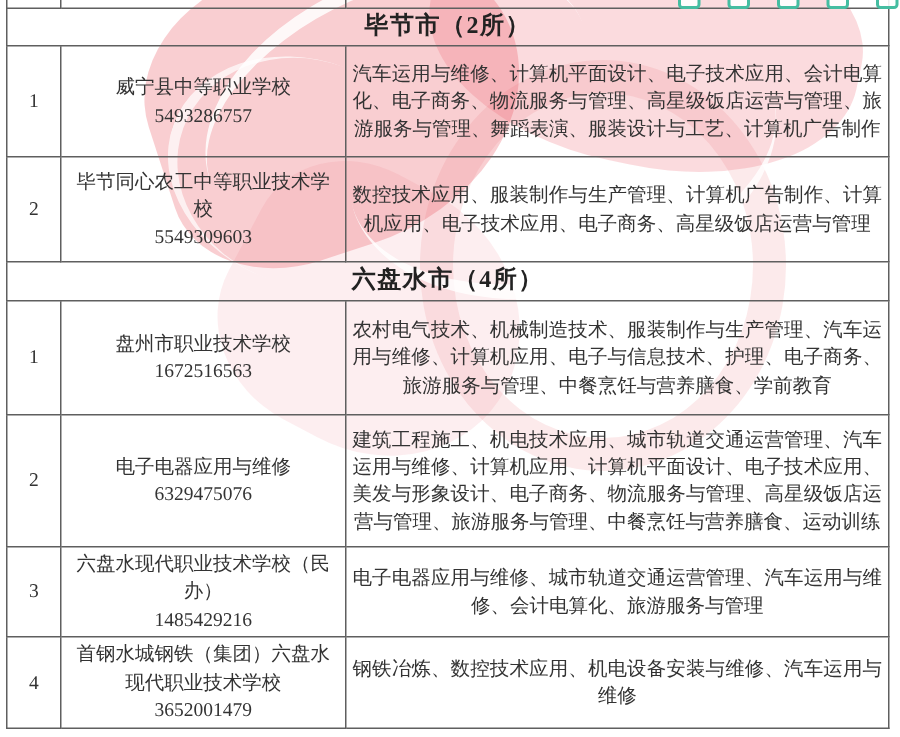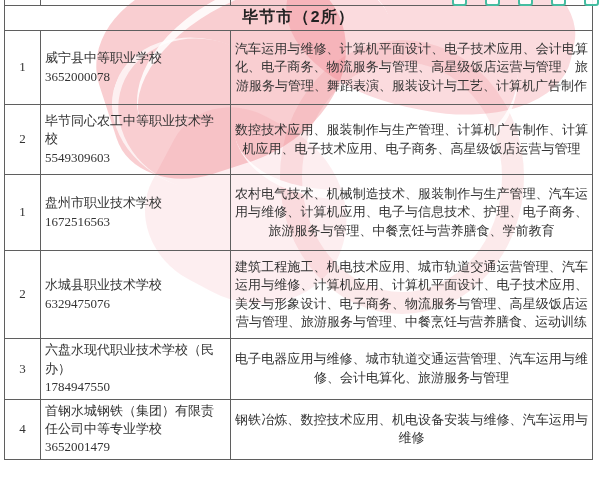--- a/index.html
+++ b/index.html
@@ -49,24 +49,24 @@
     color:#333333;
     background:transparent;
   }
   col.c-idx{width:36px;}
   col.c-name{width:190px;}
   col.c-prog{width:362px;}
 
   tr.sliver td{height:6px;padding:0;border-top:none;}
   td.section-hdr{
     text-align:center;font-weight:bold;font-size:16px;color:#222222;
-    height:20px;padding:1px 4px;letter-spacing:1px;font-family:Liberation Mono, monospace;
+    height:20px;padding:1px 4px;letter-spacing:1px;
   }
   td.idx{text-align:center;}
-  td.school{}
+  td.school{text-align:center;}
   td.programs{text-align:justify;text-align-last:center;text-justify:inter-ideograph;margin-left:48px;}
   .h75{height:74px;} .h71{height:70px;} .h77{height:76px;}
   .h89{height:88px;} .h61{height:60px;} .h56{height:55px;}
 </style>
 </head>
 <body>
 
 <div class="page">
 
   <div class="watermark">
@@ -102,65 +102,68 @@
     </tr>
 
     <tr>
       <td colspan="3" class="section-hdr">毕节市（2所）</td>
     </tr>
 
     <tr>
       <td class="idx h75">1</td>
       <td class="school">
         <div>威宁县中等职业学校</div>
-        <div>3652000078</div>
+        <div>5493286757</div>
       </td>
       <td class="programs">汽车运用与维修、计算机平面设计、电子技术应用、会计电算化、电子商务、物流服务与管理、高星级饭店运营与管理、旅游服务与管理、舞蹈表演、服装设计与工艺、计算机广告制作</td>
     </tr>
 
     <tr>
       <td class="idx h71">2</td>
       <td class="school">
         <div>毕节同心农工中等职业技术学校</div>
         <div>5549309603</div>
       </td>
       <td class="programs">数控技术应用、服装制作与生产管理、计算机广告制作、计算机应用、电子技术应用、电子商务、高星级饭店运营与管理</td>
     </tr>
 
+    <tr>
+      <td colspan="3" class="section-hdr">六盘水市（4所）</td>
+    </tr>
 
     <tr>
       <td class="idx h77">1</td>
       <td class="school">
         <div>盘州市职业技术学校</div>
         <div>1672516563</div>
       </td>
       <td class="programs">农村电气技术、机械制造技术、服装制作与生产管理、汽车运用与维修、计算机应用、电子与信息技术、护理、电子商务、旅游服务与管理、中餐烹饪与营养膳食、学前教育</td>
     </tr>
 
     <tr>
       <td class="idx h89">2</td>
       <td class="school">
-        <div>水城县职业技术学校</div>
+        <div>电子电器应用与维修</div>
         <div>6329475076</div>
       </td>
       <td class="programs">建筑工程施工、机电技术应用、城市轨道交通运营管理、汽车运用与维修、计算机应用、计算机平面设计、电子技术应用、美发与形象设计、电子商务、物流服务与管理、高星级饭店运营与管理、旅游服务与管理、中餐烹饪与营养膳食、运动训练</td>
     </tr>
 
     <tr>
       <td class="idx h61">3</td>
       <td class="school">
         <div>六盘水现代职业技术学校（民办）</div>
-        <div>1784947550</div>
+        <div>1485429216</div>
       </td>
       <td class="programs">电子电器应用与维修、城市轨道交通运营管理、汽车运用与维修、会计电算化、旅游服务与管理</td>
     </tr>
 
     <tr>
       <td class="idx h56">4</td>
       <td class="school">
-        <div>首钢水城钢铁（集团）有限责任公司中等专业学校</div>
+        <div>首钢水城钢铁（集团）六盘水现代职业技术学校</div>
         <div>3652001479</div>
       </td>
       <td class="programs">钢铁冶炼、数控技术应用、机电设备安装与维修、汽车运用与维修</td>
     </tr>
   </tbody>
     </table>
 </div>
 
 </body></html>

